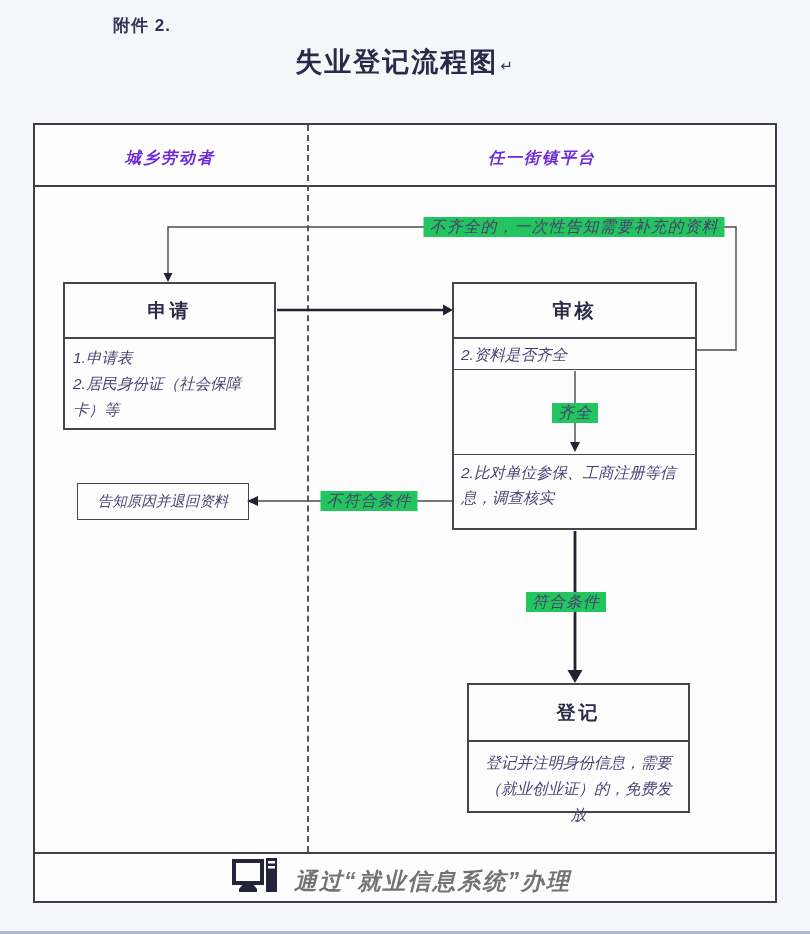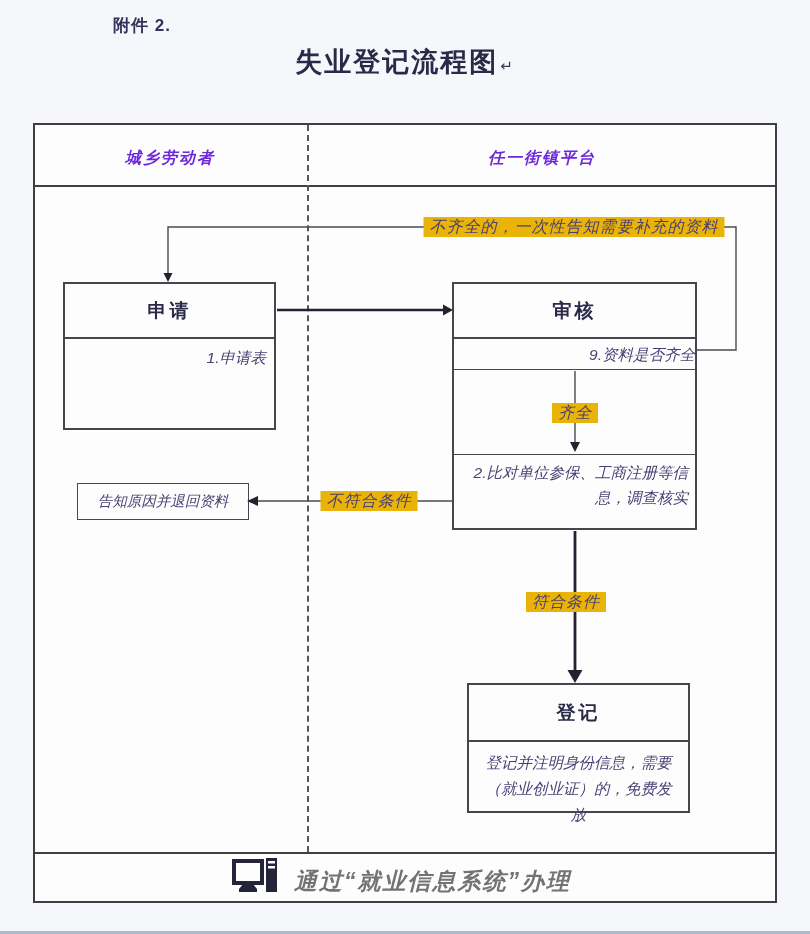--- a/index.html
+++ b/index.html
@@ -24,41 +24,41 @@
 
   .col-header{top:144px;height:28px;line-height:28px;font-size:16px;font-weight:bold;
     color:#6d28d9;text-align:center;letter-spacing:2px;font-style:italic;}
   .col-header.left{left:33px;width:274px;}
   .col-header.right{left:307px;width:470px;}
 
   
   .node{background:#fdfdfe;border:2px solid #47474b;box-sizing:border-box;}
   .node .node-title{border-bottom:2px solid #47474b;text-align:center;font-weight:bold;
     font-size:19px;letter-spacing:3px;color:#2b2948;display:flex;align-items:center;justify-content:center;}
-  .script{color:#4b3f72;font-style:italic;text-align:right;}
+  .script{color:#4b3f72;font-style:italic;}
 
   .apply-box{left:63px;top:282px;width:213px;height:148px;}
   .apply-box .node-title{height:53px;}
   .apply-body{padding:6px 8px 0 8px;font-size:15.5px;line-height:26px;}
 
   .review-box{left:452px;top:282px;width:245px;height:248px;}
   .review-box .node-title{height:53px;}
   .review-step1{height:31px;line-height:31px;border-bottom:1.5px solid #47474b;padding-left:7px;font-size:15.5px;box-sizing:border-box;}
   .review-middle{height:85px;border-bottom:1.5px solid #47474b;box-sizing:border-box;}
   .review-step2{padding:5px 7px 0 7px;font-size:15.5px;line-height:25px;}
 
   .reject-box{left:77px;top:483px;width:170px;height:35px;border:1.5px solid #47474b;
     display:flex;align-items:center;justify-content:center;font-size:14.5px;}
 
   .register-box{left:467px;top:683px;width:223px;height:130px;}
   .register-box .node-title{height:55px;}
   .register-body{padding:8px 10px 0 10px;font-size:15.5px;line-height:26px;text-align:center;}
 
   
-  .edge-label{background:#eab308;padding:0 6px;font-size:16px;line-height:20px;white-space:nowrap;
+  .edge-label{background:#22c55e;padding:0 6px;font-size:16px;line-height:20px;white-space:nowrap;
     color:#4b3f72;font-style:italic;letter-spacing:1px;}
   .lbl-incomplete{left:574px;top:217px;transform:translateX(-50%);}
   .lbl-complete{left:575px;top:403px;transform:translateX(-50%);}
   .lbl-notqualified{left:369px;top:491px;transform:translateX(-50%);text-align:right;}
   .lbl-qualified{left:566px;top:592px;transform:translateX(-50%);}
 
   
   svg.connectors{left:0;top:0;pointer-events:none;}
   .edge-label{z-index:5;}
   .node,.reject-box{z-index:2;}
@@ -82,26 +82,27 @@
 <div class="abs col-header left">城乡劳动者</div>
 <div class="abs col-header right">任一街镇平台</div>
 <div class="abs header-divider"></div>
 <div class="abs footer-divider"></div>
 <div class="abs dashed-divider"></div>
 
 <div class="abs node apply-box">
   <div class="node-title">申请</div>
   <div class="apply-body script">
     <div>1.申请表</div>
+    <div>2.居民身份证（社会保障卡）等</div>
   </div>
 </div>
 
 <div class="abs node review-box">
   <div class="node-title">审核</div>
-  <div class="review-step1 script">9.资料是否齐全</div>
+  <div class="review-step1 script">2.资料是否齐全</div>
   <div class="review-middle"></div>
   <div class="review-step2 script">2.比对单位参保、工商注册等信息，调查核实</div>
 </div>
 
 <div class="abs reject-box script">告知原因并退回资料</div>
 
 <div class="abs node register-box">
   <div class="node-title">登记</div>
   <div class="register-body script">登记并注明身份信息，需要（就业创业证）的，免费发放</div>
 </div>

